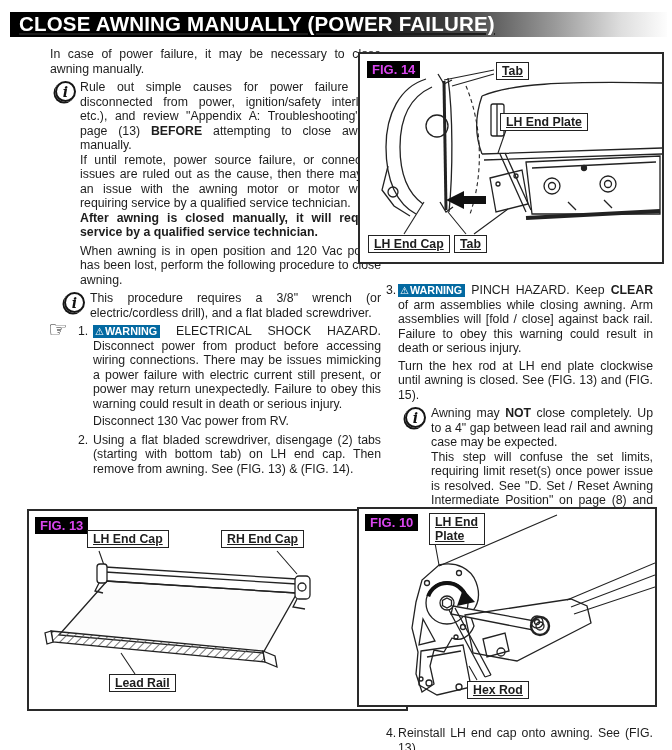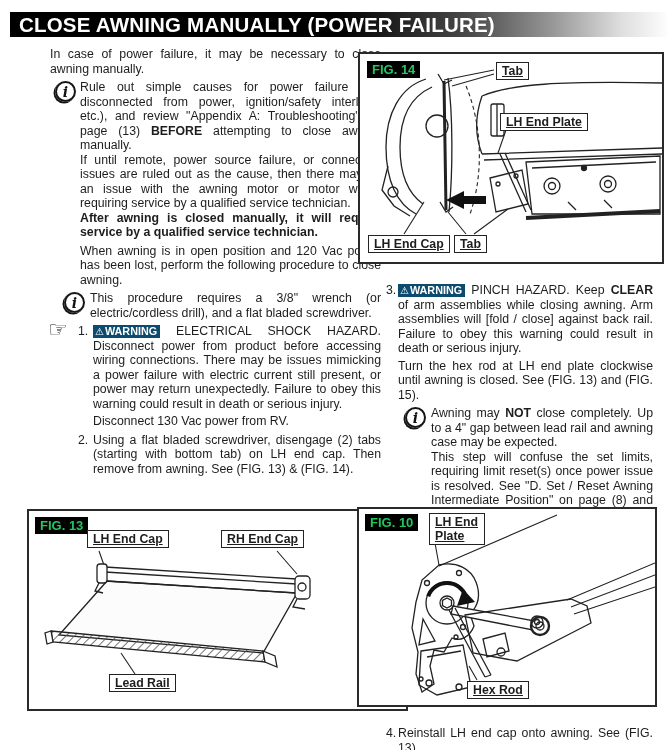--- a/index.html
+++ b/index.html
@@ -6,21 +6,21 @@
   html,body { margin:0; padding:0; background:#ffffff; }
   .page {
     position:relative; width:672px; height:750px; background:#fff;
     font-family:"Liberation Sans","DejaVu Sans",sans-serif; color:#1d1d1d;
     overflow:hidden;
   }
   
   .title-bar {
     position:absolute; left:10px; top:12px; width:657px; height:25px;
     background:linear-gradient(90deg,#000 0%,#000 50%,#4a4a4a 70%,#9a9a9a 83%,#dedede 93%,#fdfdfd 100%);
-    display:flex; align-items:flex-end;
+    display:flex; align-items:flex-start;text-decoration:underline;
   }
   .title-bar .tt {
     color:#fff; font-weight:bold; font-size:20.5px; letter-spacing:.2px;
     padding-left:9px; white-space:nowrap;
   }
   
   .col-left  { position:absolute; left:14px;  top:47px;  width:331px;margin-left:36px; }
   .col-right { position:absolute; left:352px; top:279px; width:301px; }
   .body { font-size:12.3px; line-height:14.5px; text-align:justify; margin:0; }
   .bold { font-weight:bold; }
@@ -42,33 +42,33 @@
   .step .sbody { flex:1; }
   .lstep { margin-left:28px; }
   .step1 { position:relative; }
   .hand-icon {
     position:absolute; left:-30px; top:-5px; font-size:22px; line-height:22px; color:#111;
     font-family:"DejaVu Sans",sans-serif;
   }
   .rstep .num { flex:0 0 12px; margin-left:34px; }
   .sub { margin-top:3px; }
   .warn-badge {
-    display:inline-block; background:#0c4a6e; color:#fff; font-weight:bold;
+    display:inline-block; background:#0369a1; color:#fff; font-weight:bold;
     font-size:10.8px; line-height:13px; padding:0 3px 0 2px; white-space:nowrap;
     vertical-align:0.5px;
   }
   .warn-badge .tri { font-size:10px; margin-right:1px; font-weight:normal; }
   
   .fig { position:absolute; border:2px solid #2a2a2a; background:#fff; }
   .fig13 { left:27px;  top:509px; width:381px; height:202px; }
   .fig14 { left:358px; top:52px;  width:306px; height:212px; }
   .fig15 { left:357px; top:507px; width:300px; height:200px; }
   .fig svg { position:absolute; left:0; top:0; }
   .fig-badge {
-    position:absolute; background:#000; color:#22c55e; font-weight:bold;
+    position:absolute; background:#000; color:#d946ef; font-weight:bold;
     font-size:13px; line-height:17px; padding:0 5px; white-space:nowrap;
   }
   .fig-label {
     position:absolute; border:1.8px solid #222; background:#fff; font-weight:bold;
     font-size:12.3px; line-height:14px; padding:1px 5px; white-space:nowrap;text-decoration:underline;
   }
   .fig-label.wrap { white-space:normal; width:56px; }
   .step4row { position:absolute; left:352px; top:722px; width:301px; }
 </style>
 </head>

